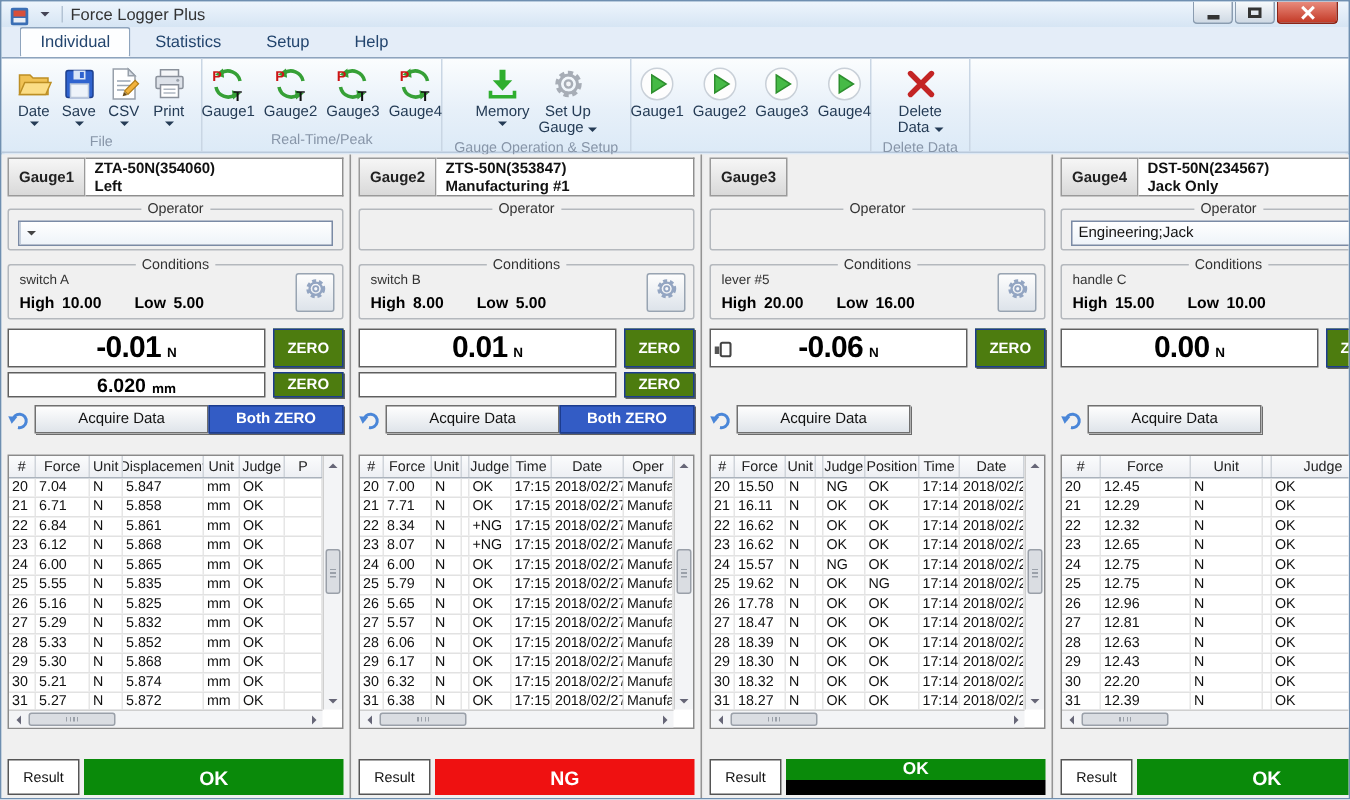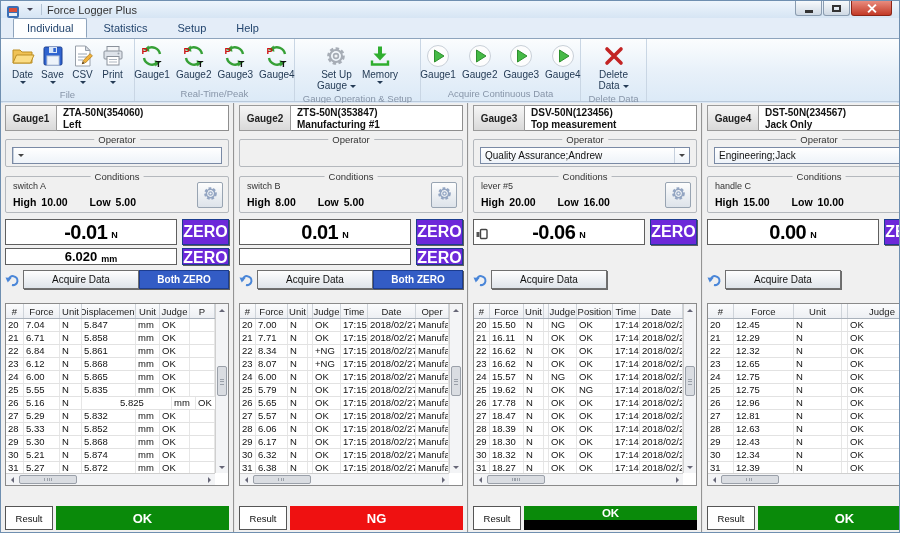--- a/index.html
+++ b/index.html
@@ -70,22 +70,22 @@
   .limlab { margin-right:5px; } .limval { margin-right:22px; }
   .gear-btn { position:absolute; right:5px; top:5px; width:26px; height:26px; border:1px solid #98a4b2; border-radius:2px;
               background:linear-gradient(#fdfdfd,#dde3ea); display:flex; align-items:center; justify-content:center; }
 
   .force-row { margin-top:6px; height:26px; display:flex; }
   .display { background:#fff; border:1px solid #5f5f5f; display:flex; align-items:center; justify-content:center; position:relative; }
   .display.force { flex:1; }
   .disp-icon { position:absolute; left:2px; top:6px; }
   .force-value { font-size:20px; font-weight:bold; color:#000; letter-spacing:-0.5px; }
   .force-unit { font-size:9px; font-weight:bold; margin-left:4px; margin-top:6px; }
-  .zero-btn { width:47px; height:100%; margin-left:5px; background:#6d28d9; border:1px solid #1c3c8e;
-              color:#fff; font-size:16px; font-weight:bold; box-shadow:1px 1px 0 rgba(0,0,0,.6); }
+  .zero-btn { width:47px; height:100%; margin-left:5px; background:#4d7c0f; border:1px solid #1c3c8e;
+              color:#fff; font-size:10px; font-weight:bold; box-shadow:1px 1px 0 rgba(0,0,0,.6); }
   .disp-row { margin-top:3px; height:17px; display:flex; }
   .display.disp2 { flex:1; }
   .disp-value { font-size:13px; font-weight:bold; }
   .disp-unit { font-size:9px; font-weight:bold; margin-left:4px; margin-top:4px; }
   .disp-row .zero-btn { height:17px; }
 
   .acquire-row { margin-top:5px; height:19px; display:flex; align-items:center; }
   .swirl { width:16px; display:flex; }
   .acquire-btn { width:116px; height:19px; font-size:10px; color:#111; background:linear-gradient(#fefefe,#dfe4ea);
                  border:1px solid #707070; box-shadow:1px 1px 0 rgba(0,0,0,.55); margin-left:2px; }
@@ -312,46 +312,46 @@
               </div>
             </div>
           </div>
           <div class="rlabel">Real-Time/Peak</div>
         </div>
         <div class="rgroup" style="width: 126px;">
           <div class="rbtns">
             <div class="rbtn">
               <span class="icon">
                 <svg width="24" height="24" viewBox="0 0 24 24">
+                  <rect x="10" y="2.5" width="4" height="8" fill="#2fae2f"></rect>
+                  <polygon points="5.5,9.5 18.5,9.5 12,16.5" fill="#2fae2f"></polygon>
+                  <path d="M4 16.5 v4 h16 v-4" fill="none" stroke="#2fae2f" stroke-width="2.4"></path>
+                </svg>
+              </span>
+              <div class="rline">
+                <span>Memory</span>
+              </div>
+              <div class="rline">
+                <i class="menu-arrow" style="margin: 1px 0px 0px;"></i>
+              </div>
+            </div>
+            <div class="rbtn">
+              <span class="icon">
+                <svg width="24" height="24" viewBox="0 0 24 24">
                   <circle cx="12" cy="12" r="7" fill="none" stroke="#a7adb6" stroke-width="3.6" stroke-dasharray="3.2 2.2"></circle>
                   <circle cx="12" cy="12" r="6" fill="none" stroke="#a7adb6" stroke-width="2"></circle>
                   <circle cx="12" cy="12" r="2.4" fill="#f2f4f7" stroke="#a7adb6" stroke-width="1.6"></circle>
                 </svg>
               </span>
               <div class="rline">
                 <span>Set Up</span>
               </div>
               <div class="rline">
                 <span>Gauge</span>
                 <i class="menu-arrow"></i>
-              </div>
-            </div>
-            <div class="rbtn">
-              <span class="icon">
-                <svg width="24" height="24" viewBox="0 0 24 24">
-                  <rect x="10" y="2.5" width="4" height="8" fill="#2fae2f"></rect>
-                  <polygon points="5.5,9.5 18.5,9.5 12,16.5" fill="#2fae2f"></polygon>
-                  <path d="M4 16.5 v4 h16 v-4" fill="none" stroke="#2fae2f" stroke-width="2.4"></path>
-                </svg>
-              </span>
-              <div class="rline">
-                <span>Memory</span>
-              </div>
-              <div class="rline">
-                <i class="menu-arrow" style="margin: 1px 0px 0px;"></i>
               </div>
             </div>
           </div>
           <div class="rlabel">Gauge Operation &amp; Setup</div>
         </div>
         <div class="rgroup" style="width: 160px;">
           <div class="rbtns">
             <div class="rbtn">
               <span class="icon">
                 <svg width="24" height="24" viewBox="0 0 24 24">
@@ -390,21 +390,20 @@
                 <svg width="24" height="24" viewBox="0 0 24 24">
                   <circle cx="12" cy="12" r="10.5" fill="#fdfdfd" stroke="#c9d0d8"></circle>
                   <polygon points="8.5,6 18,12 8.5,18" fill="#46ba46" stroke="#2e8f2e"></polygon>
                 </svg>
               </span>
               <div class="rline">
                 <span>Gauge4</span>
               </div>
             </div>
           </div>
-          <div class="rlabel">Acquire Continuous Data</div>
         </div>
         <div class="rgroup" style="width: 66px;">
           <div class="rbtns">
             <div class="rbtn">
               <span class="icon">
                 <svg width="24" height="24" viewBox="0 0 24 24">
                   <path d="M5 5 L19 19 M19 5 L5 19" stroke="#c32424" stroke-width="3.6" stroke-linecap="round"></path>
                 </svg>
               </span>
               <div class="rline">
@@ -548,21 +547,21 @@
                 <div class="td" style="width: 22px;">N</div>
                 <div class="td" style="width: 54px;">5.835</div>
                 <div class="td" style="width: 24px;">mm</div>
                 <div class="td" style="width: 30px;">OK</div>
                 <div class="td" style="flex: 1 1 0%; width: auto;"></div>
               </div>
               <div class="tr">
                 <div class="td" style="width: 18px;">26</div>
                 <div class="td" style="width: 36px;">5.16</div>
                 <div class="td" style="width: 22px;">N</div>
-                <div class="td" style="width: 54px; margin-left: 36px;">5.825</div>
+                <div class="td" style="width: 54px;">5.825</div>
                 <div class="td" style="width: 24px;">mm</div>
                 <div class="td" style="width: 30px;">OK</div>
                 <div class="td" style="flex: 1 1 0%; width: auto;"></div>
               </div>
               <div class="tr">
                 <div class="td" style="width: 18px;">27</div>
                 <div class="td" style="width: 36px;">5.29</div>
                 <div class="td" style="width: 22px;">N</div>
                 <div class="td" style="width: 54px;">5.832</div>
                 <div class="td" style="width: 24px;">mm</div>
@@ -861,34 +860,24 @@
         <div class="result-text">NG</div>
 
       </div>
     </div>
 
     <div class="status">Connected</div>
   </div>
         <div class="panel">
     <div class="gauge-head">
       <div class="gauge-label">Gauge3</div>
-      <div class="gauge-info">
-        <div class="gauge-model">DSV-50N(123456)</div>
-        <div class="gauge-name">Top measurement</div>
-      </div>
     </div>
 
     <div class="grp operator">
       <span class="legend">Operator</span>
-      <div class="select">
-        <span class="select-text">Quality Assurance;Andrew</span>
-        <span class="select-arrow">
-                <i></i>
-              </span>
-      </div>
     </div>
 
     <div class="grp conditions">
       <span class="legend">Conditions</span>
       <div class="attachment">lever #5</div>
       <div class="limits">
         <span class="limlab">High</span><span class="limval">20.00</span><span class="limlab">Low</span><span>16.00</span>
       </div>
       <div class="gear-btn">
         <span>
@@ -1231,21 +1220,21 @@
               </div>
               <div class="tr">
                 <div class="td" style="width: 26px;">29</div>
                 <div class="td" style="width: 60px;">12.43</div>
                 <div class="td" style="width: 48px;">N</div>
                 <div class="td" style="width: 6px;"></div>
                 <div class="td" style="flex: 1 1 0%; width: auto;">OK</div>
               </div>
               <div class="tr">
                 <div class="td" style="width: 26px;">30</div>
-                <div class="td" style="width: 60px;">12.34</div>
+                <div class="td" style="width: 60px;">22.20</div>
                 <div class="td" style="width: 48px;">N</div>
                 <div class="td" style="width: 6px;"></div>
                 <div class="td" style="flex: 1 1 0%; width: auto;">OK</div>
               </div>
               <div class="tr">
                 <div class="td" style="width: 26px;">31</div>
                 <div class="td" style="width: 60px;">12.39</div>
                 <div class="td" style="width: 48px;">N</div>
                 <div class="td" style="width: 6px;"></div>
                 <div class="td" style="flex: 1 1 0%; width: auto;">OK</div>

